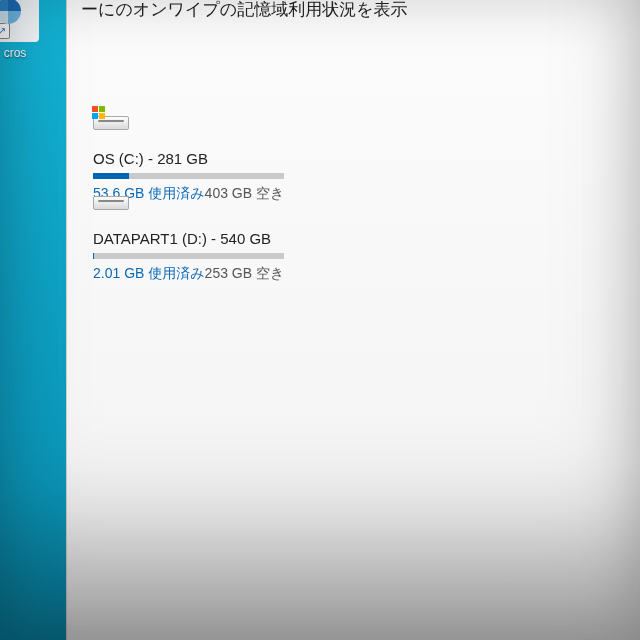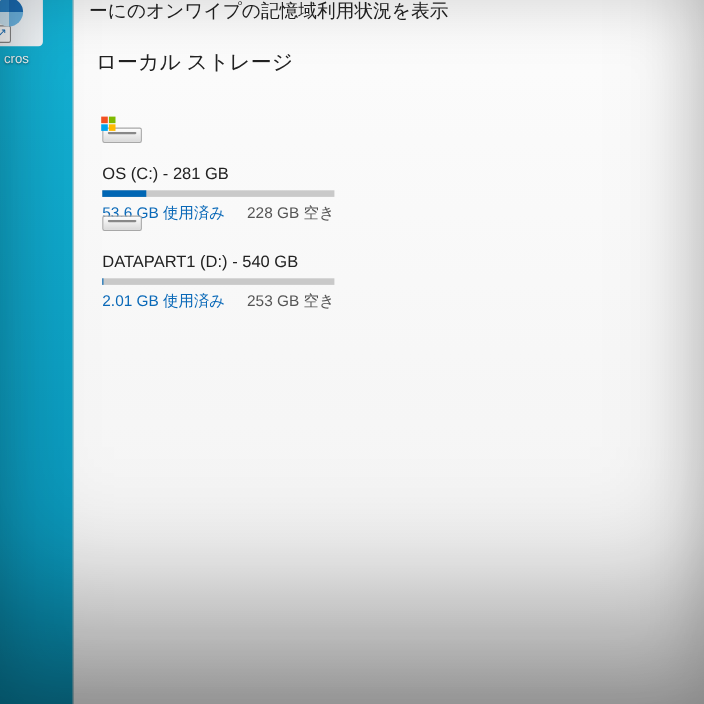--- a/index.html
+++ b/index.html
@@ -44,21 +44,21 @@
     background:
       linear-gradient(#f25022,#f25022) 0 0/6px 6px no-repeat,
       linear-gradient(#7fba00,#7fba00) 7px 0/6px 6px no-repeat,
       linear-gradient(#00a4ef,#00a4ef) 0 7px/6px 6px no-repeat,
       linear-gradient(#ffb900,#ffb900) 7px 7px/6px 6px no-repeat;}
   .drive-body{flex:1;}
   .drive-title{font-size:15px;color:#222;margin-bottom:6px;}
   .bar{height:6px;width:100%;background:#c9c9c9;position:relative;
     margin-bottom:6px;}
   .bar .fill{position:absolute;left:0;top:0;bottom:0;background:#0066b4;}
-  .stats{display:flex;justify-content:flex-end;font-size:14px;gap:20px;}
+  .stats{display:flex;justify-content:flex-end;font-size:14px;}
   .stats .used{color:#0a69b8;}
   .stats .free{color:#555;}
 
   
   .vignette{position:absolute;inset:0;pointer-events:none;
     box-shadow:inset 0 -130px 120px -40px rgba(0,0,0,.35),
                inset 0 0 60px rgba(0,0,0,.18);}
 </style>
 </head>
 <body>
@@ -69,37 +69,36 @@
     <div class="tile">
       <div class="arrow">↗</div>
     </div>
     <div class="lbl">cros</div>
   </div>
 
   <div class="pane">
 
     <div class="cutoff-top">ーにのオンワイプの記憶域利用状況を表示</div>
 
-    <div class="section-title">ローカル ストレージ</div>
 
     <div class="drive d0">
       <div class="drive-row">
         <div class="drive-icon">
           <div class="disk os">
               <div class="slot"></div>
             </div>
         </div>
         <div class="drive-body">
           <div class="drive-title">OS (C:) - 281 GB</div>
           <div class="bar">
             <div class="fill" style="width:19%"></div>
           </div>
           <div class="stats">
             <span class="used">53.6 GB 使用済み</span>
-            <span class="free">228 GB 空き</span>
+            <span class="free">403 GB 空き</span>
           </div>
         </div>
       </div>
     </div>
 
     <div class="drive d1">
       <div class="drive-row">
         <div class="drive-icon">
           <div class="disk">
               <div class="slot"></div>

